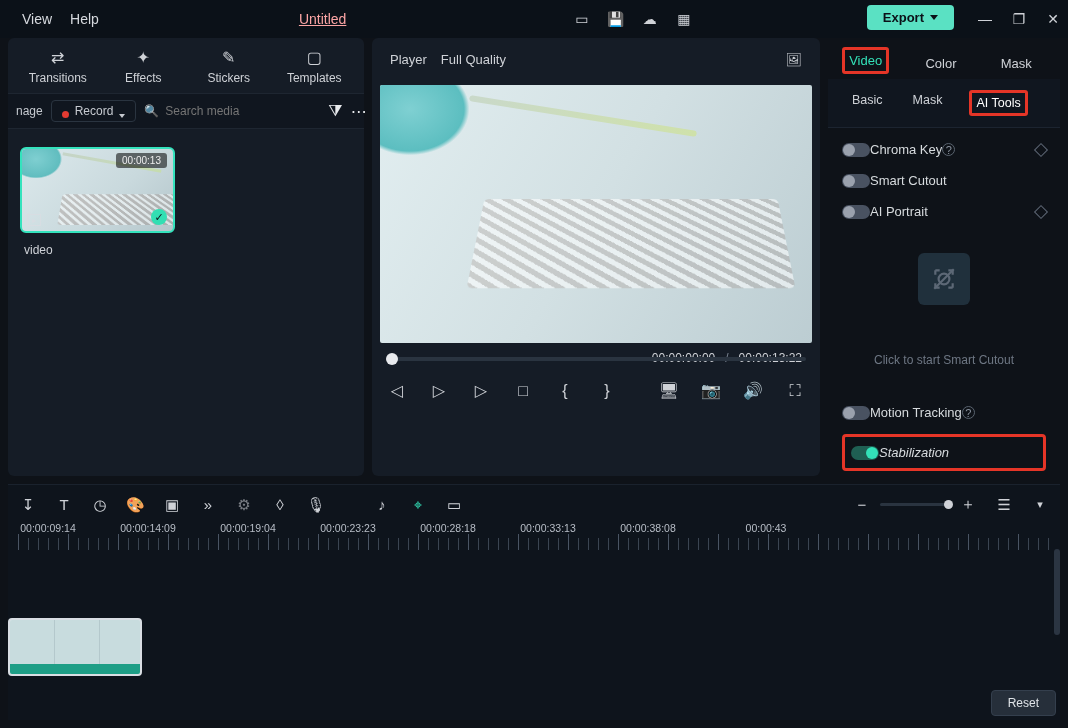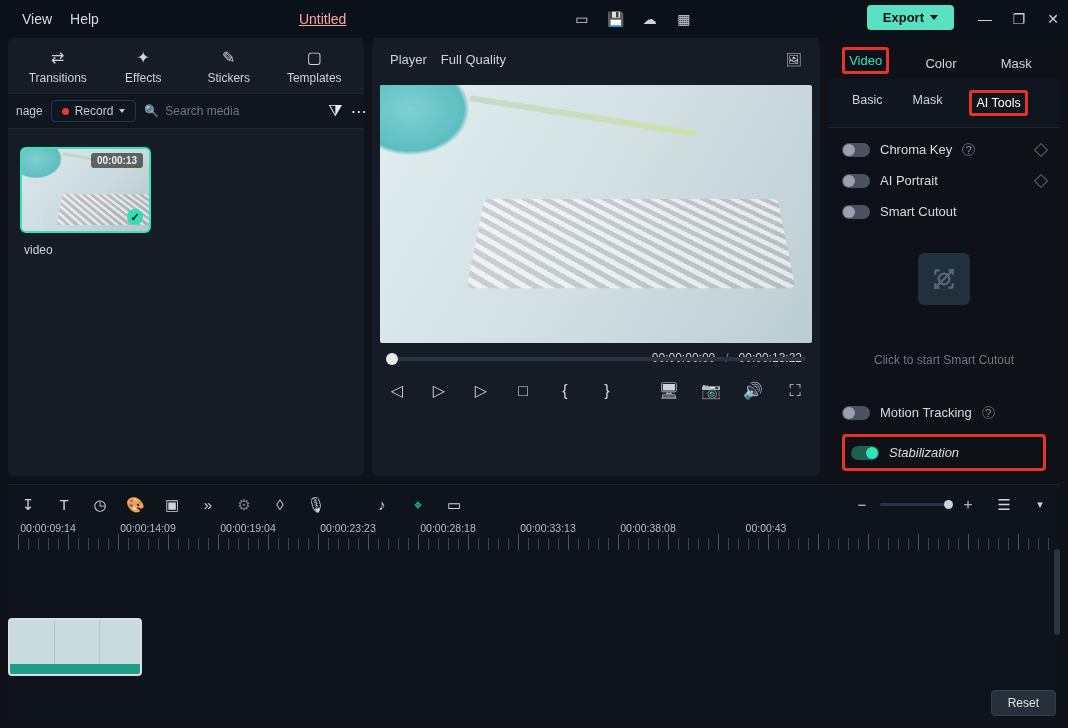--- a/index.html
+++ b/index.html
@@ -11,27 +11,27 @@
   .titlebar .ico { width:18px; height:18px; display:flex; align-items:center; justify-content:center; color:#cfd2d7; font-size:14px; cursor:pointer; }
   .export-btn { background:#5ae1c3; color:#0b1118; border:none; border-radius:4px; padding:5px 16px; font-size:13px; font-weight:600; display:flex; align-items:center; gap:6px; cursor:pointer; margin:0 6px 4px 12px; }
   .export-btn .caret { width:0; height:0; border-left:4px solid transparent; border-right:4px solid transparent; border-top:5px solid #0b1118; }
   .main { display:flex; height:438px; gap:8px; padding:0 8px; }
   .panel { background:#151c26; border-radius:6px; }
   .left { width:356px; display:flex; flex-direction:column; }
   .left-tabs { display:flex; gap:6px; padding:10px 10px 8px; }
   .lt { flex:1; display:flex; flex-direction:column; align-items:center; gap:4px; color:#cfd2d7; font-size:12px; cursor:pointer; }
   .lt .icn { font-size:16px; }
   .left-bar { display:flex; align-items:center; gap:8px; padding:6px 8px; border-top:1px solid #1e2631; border-bottom:1px solid #1e2631; background:#10161f; }
-  .pill { border:1px solid #2a3440; border-radius:4px; padding:3px 10px; font-size:12px; color:#c6cad0; display:flex; align-items:center; gap:6px; cursor:pointer; }
+  .pill { border:1px solid #2a3440; border-radius:4px; padding:3px 10px; font-size:12px; color:#c6cad0; display:flex; align-items:flex-end; gap:6px; cursor:pointer; }
   .pill .caret2 { width:0; height:0; border-left:3px solid transparent; border-right:3px solid transparent; border-top:4px solid #c6cad0; }
   .search { flex:1; display:flex; align-items:center; gap:6px; color:#7c8592; font-size:12px; }
   .search input { background:transparent; border:none; outline:none; color:#cfd2d7; font-size:12px; flex:1; }
   .media-grid { flex:1; padding:18px 12px; }
   .thumb-card { width:155px; }
-  .thumb { width:131px; height:86px; border:2px solid #34e3bd; border-radius:6px; position:relative; overflow:hidden; background:linear-gradient(135deg,#dce9ec 0%, #c9d9dd 60%, #b4c6cb 100%);font-weight:bold; }
+  .thumb { width:155px; height:86px; border:2px solid #34e3bd; border-radius:6px; position:relative; overflow:hidden; background:linear-gradient(135deg,#dce9ec 0%, #c9d9dd 60%, #b4c6cb 100%); }
   .thumb .glove { position:absolute; left:0; top:0; width:58px; height:38px; background:radial-gradient(40px 30px at 14px 10px,#7fcfd1 0%,#61bdbf 60%, transparent 65%); border-bottom-right-radius:40px; }
   .thumb .tube { position:absolute; left:40px; top:12px; width:100px; height:3px; background:linear-gradient(90deg,#c1d0c0,#c6dea4); transform:rotate(10deg); opacity:.8; }
   .thumb .plate { position:absolute; left:38px; top:40px; width:120px; height:40px; background:repeating-linear-gradient(45deg,rgba(120,60,40,.18) 0 3px,rgba(255,255,255,.5) 3px 6px); border-radius:4px; filter:blur(.4px); transform:perspective(300px) rotateX(40deg); }
   .thumb .dur { position:absolute; right:6px; top:4px; background:rgba(0,0,0,.55); color:#eee; font-size:10px; padding:2px 6px; border-radius:3px; }
   .thumb .chk { position:absolute; right:6px; bottom:6px; width:16px; height:16px; background:#32dfb3; border-radius:50%; display:flex; align-items:center; justify-content:center; color:#0b1118; font-size:11px; }
   .thumb .pli { position:absolute; left:5px; bottom:5px; width:14px; height:12px; border:1px solid #d7dde2; color:#d7dde2; font-size:8px; display:flex; align-items:center; justify-content:center; }
   .thumb-label { font-size:12px; color:#cfd2d7; padding:10px 4px 0; }
   .center { flex:1; display:flex; flex-direction:column; }
   .player-bar { display:flex; align-items:center; gap:14px; padding:14px 18px; font-size:13px; color:#cfd2d7; }
   .player-bar .qual { display:flex; align-items:flex-start; gap:30px; cursor:pointer; }
@@ -50,21 +50,21 @@
   .controls .spacer { flex:1; }
   .right { width:282px; display:flex; flex-direction:column; position:relative; background:transparent; }
   .right-tabs { display:flex; align-items:flex-end; height:42px; padding:0 6px 0 0; }
   .right-tabs .rt { flex:1; text-align:center; font-size:13px; color:#cfd2d7; padding:12px 0 8px; cursor:pointer; position:relative; }
   .right-tabs .rt.active { color:#33e1b8; }
   .hl-red { border:3px solid #e53527; border-radius:3px; padding:3px 4px; margin:-3px; display:inline-block; }
   .sub-tabs { display:flex; gap:10px; padding:10px 8px 10px 14px; align-items:flex-start; background:#10161f; border-bottom:1px solid #1c2430; }
   .sub-tabs .st { font-size:12.5px; color:#cfd2d7; padding:4px 10px; cursor:pointer; }
   .sub-tabs .st.active-wrap { color:#fff; }
   .tools { padding:6px 10px 0 10px; }
-  .row { display:flex; align-items:center; gap:10px; padding:8px 4px; font-size:13px; color:#d7dbde; }
+  .row { display:flex; align-items:center; padding:8px 4px; font-size:13px; color:#d7dbde; }
   .row .sp { flex:1; }
   .toggle { width:28px; height:14px; background:#495261; border-radius:8px; position:relative; cursor:pointer; }
   .toggle::after { content:""; position:absolute; width:12px; height:12px; background:#9aa1ad; border-radius:50%; top:1px; left:1px; }
   .toggle.on { background:#1f5f53; }
   .toggle.on::after { background:#33e1b8; left:15px; }
   .diamond { width:10px; height:10px; border:1px solid #5f6876; transform:rotate(45deg); }
   .hint { color:#6e7784; font-size:12px; text-align:center;margin-top:48px; }
   .sq-btn { width:52px; height:52px; border-radius:6px; background:#20303c; display:flex; align-items:center; justify-content:center; margin:0 auto 10px; cursor:pointer; }
   .sq-btn.big svg { width:28px; height:28px; }
   .stab-box { border:3px solid #e53527; border-radius:4px; margin:6px 4px 1px; padding:2px 0;font-style:italic; }
@@ -217,27 +217,27 @@
     <div class="tools">
       <div class="row">
         <div class="toggle"></div>
         <span>Chroma Key</span>
         <span style="font-size:11px;color:#8a939f;border:1px solid #59636f;border-radius:50%;width:13px;height:13px;display:inline-flex;align-items:center;justify-content:center;">?</span>
         <div class="sp"></div>
           <div class="diamond"></div>
       </div>
       <div class="row">
         <div class="toggle"></div>
+        <span>Smart Cutout</span>
+      </div>
+      <div class="row">
+        <div class="toggle"></div>
         <span>AI Portrait</span>
         <div class="sp"></div>
           <div class="diamond"></div>
-      </div>
-      <div class="row">
-        <div class="toggle"></div>
-        <span>Smart Cutout</span>
       </div>
       <div style="padding:26px 0 30px;">
         <div class="sq-btn">
           <svg viewBox="0 0 24 24" width="26" height="26">
               <path fill="none" stroke="#5d6876" stroke-width="2" d="M4 4h4M4 4v4M20 4h-4M20 4v4M4 20h4M4 20v-4M20 20h-4M20 20v-4"></path>
               <circle cx="12" cy="12" r="5" fill="none" stroke="#5d6876" stroke-width="2"></circle>
               <line x1="3" y1="21" x2="21" y2="3" stroke="#5d6876" stroke-width="2"></line>
             </svg>
         </div>
         <div class="hint">Click to start Smart Cutout</div>

